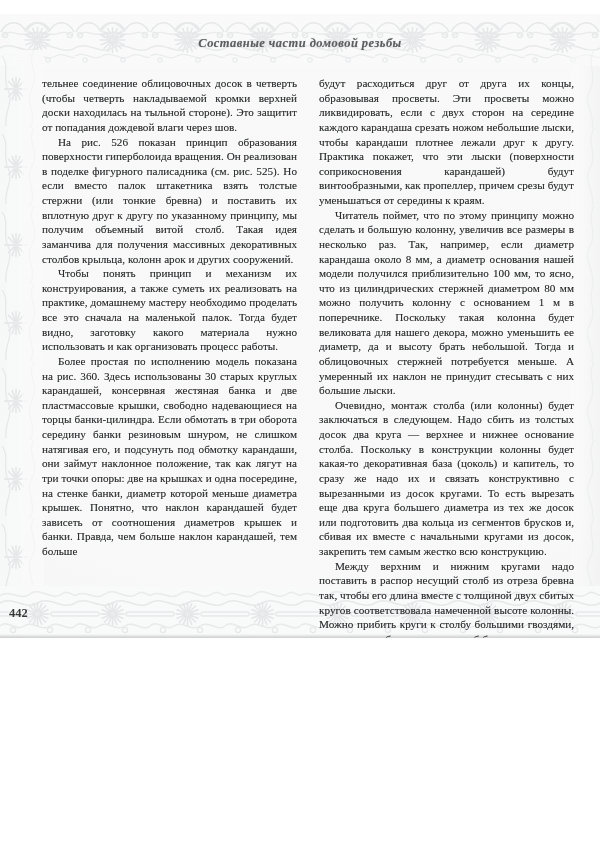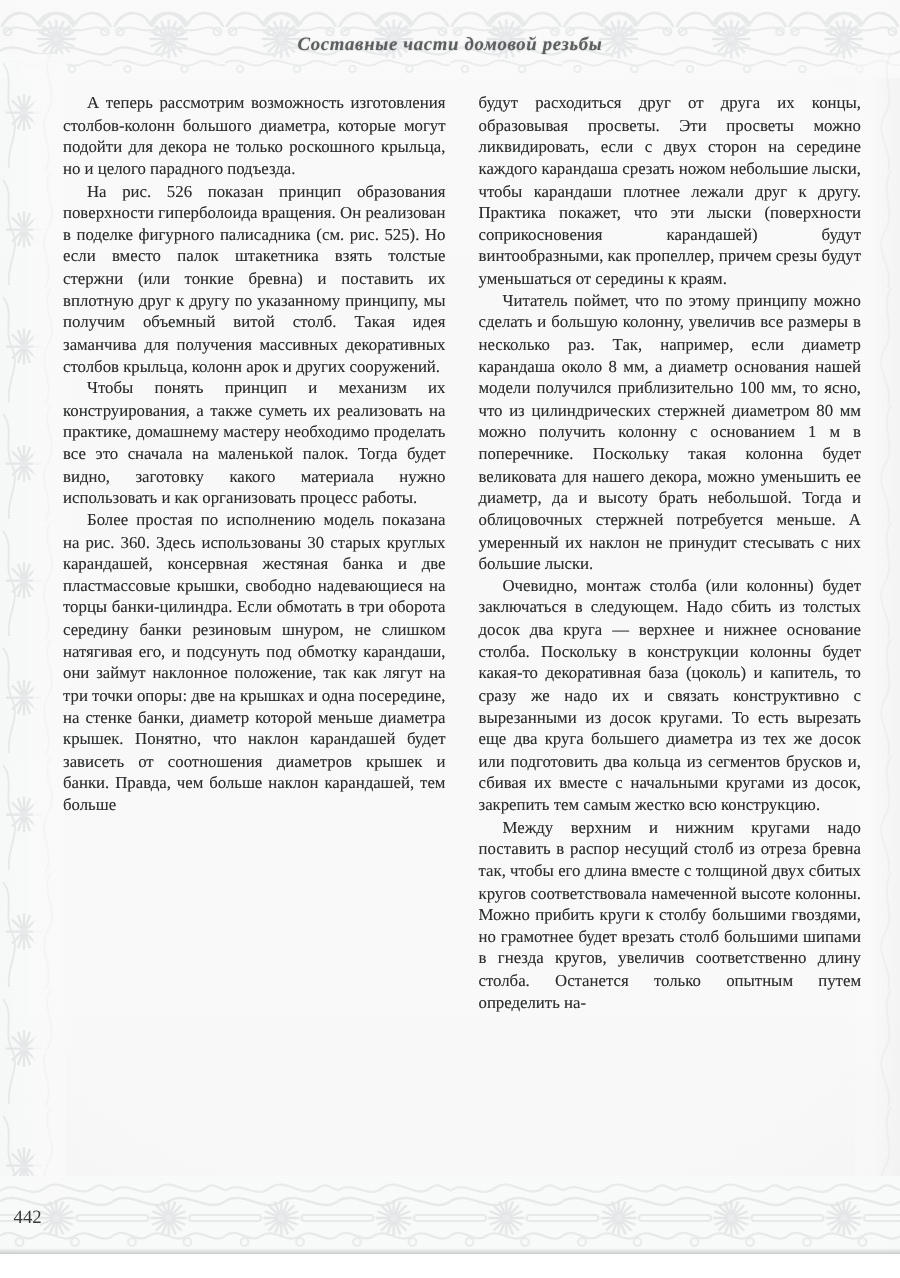--- a/index.html
+++ b/index.html
@@ -8,22 +8,22 @@
     padding: 0;
     background: #ffffff;
   }
   body {
     font-family: "Liberation Serif", "DejaVu Serif", serif;
   }
 
   .page {
     position: relative;
     width: 600px;
-    height: 836px;
-    margin: 0 auto;
+    height: 624px;
+    margin: 14px auto;
     background: #c4b5fd;
     overflow: hidden;
     box-sizing: border-box;
   }
 
   
   .paper-tone {
     position: absolute;
     inset: 0;
     background:
@@ -120,21 +120,21 @@
     text-shadow: 0 0 0.35px rgba(60,62,64,0.45);
   }
 
   
   .folio {
     position: absolute;
     left: 9px;
     bottom: 17px;
     font-family: "Liberation Serif", "DejaVu Serif", serif;
     font-size: 12.5px;
-    font-weight: 400;
+    font-weight: 700;
     color: #39393a;
     z-index: 7;
   }
 
   
   .scan-edge {
     position: absolute;
     left: 0;
     bottom: 0;
     width: 600px;
@@ -267,21 +267,21 @@
       </defs>
       <rect x="0" y="0" width="600" height="52" fill="url(#pbot)"></rect>
       <rect x="0" y="0" width="600" height="52" fill="#ffffff" opacity="0.15"></rect>
     </svg>
   </div>
 
   <div class="running-head">Составные части домовой резьбы</div>
 
   <div class="columns">
     <div class="column">
-      <p>А теперь рассмотрим возможность изготовления столбов-колонн большого диаметра, которые могут подойти для декора не только роскошного крыльца, но и целого парадного подъезда.</p>
+      <p class="cont">тельнее соединение облицовочных досок в четверть (чтобы четверть накладываемой кромки верхней доски находилась на тыльной стороне). Это защитит от попадания дождевой влаги через шов.</p>
       <p>На рис. 526 показан принцип образования поверхности гиперболоида вращения. Он реализован в поделке фигурного палисадника (см. рис. 525). Но если вместо палок штакетника взять толстые стержни (или тонкие бревна) и поставить их вплотную друг к другу по указанному принципу, мы получим объемный витой столб. Такая идея заманчива для получения массивных декоративных столбов крыльца, колонн арок и других сооружений.</p>
       <p>Чтобы понять принцип и механизм их конструирования, а также суметь их реализовать на практике, домашнему мастеру необходимо проделать все это сначала на маленькой палок. Тогда будет видно, заготовку какого материала нужно использовать и как организовать процесс работы.</p>
       <p>Более простая по исполнению модель показана на рис. 360. Здесь использованы 30 старых круглых карандашей, консервная жестяная банка и две пластмассовые крышки, свободно надевающиеся на торцы банки-цилиндра. Если обмотать в три оборота середину банки резиновым шнуром, не слишком натягивая его, и подсунуть под обмотку карандаши, они займут наклонное положение, так как лягут на три точки опоры: две на крышках и одна посередине, на стенке банки, диаметр которой меньше диаметра крышек. Понятно, что наклон карандашей будет зависеть от соотношения диаметров крышек и банки. Правда, чем больше наклон карандашей, тем больше</p>
     </div>
     <div class="column">
       <p class="cont">будут расходиться друг от друга их концы, образовывая просветы. Эти просветы можно ликвидировать, если с двух сторон на середине каждого карандаша срезать ножом небольшие лыски, чтобы карандаши плотнее лежали друг к другу. Практика покажет, что эти лыски (поверхности соприкосновения карандашей) будут винтообразными, как пропеллер, причем срезы будут уменьшаться от середины к краям.</p>
       <p>Читатель поймет, что по этому принципу можно сделать и большую колонну, увеличив все размеры в несколько раз. Так, например, если диаметр карандаша около 8 мм, а диаметр основания нашей модели получился приблизительно 100 мм, то ясно, что из цилиндрических стержней диаметром 80 мм можно получить колонну с основанием 1 м в поперечнике. Поскольку такая колонна будет великовата для нашего декора, можно уменьшить ее диаметр, да и высоту брать небольшой. Тогда и облицовочных стержней потребуется меньше. А умеренный их наклон не принудит стесывать с них большие лыски.</p>
       <p>Очевидно, монтаж столба (или колонны) будет заключаться в следующем. Надо сбить из толстых досок два круга — верхнее и нижнее основание столба. Поскольку в конструкции колонны будет какая-то декоративная база (цоколь) и капитель, то сразу же надо их и связать конструктивно с вырезанными из досок кругами. То есть вырезать еще два круга большего диаметра из тех же досок или подготовить два кольца из сегментов брусков и, сбивая их вместе с начальными кругами из досок, закрепить тем самым жестко всю конструкцию.</p>
       <p>Между верхним и нижним кругами надо поставить в распор несущий столб из отреза бревна так, чтобы его длина вместе с толщиной двух сбитых кругов соответствовала намеченной высоте колонны. Можно прибить круги к столбу большими гвоздями, но грамотнее будет врезать столб большими шипами в гнезда кругов, увеличив соответственно длину столба. Останется только опытным путем определить на-</p>
     </div>

